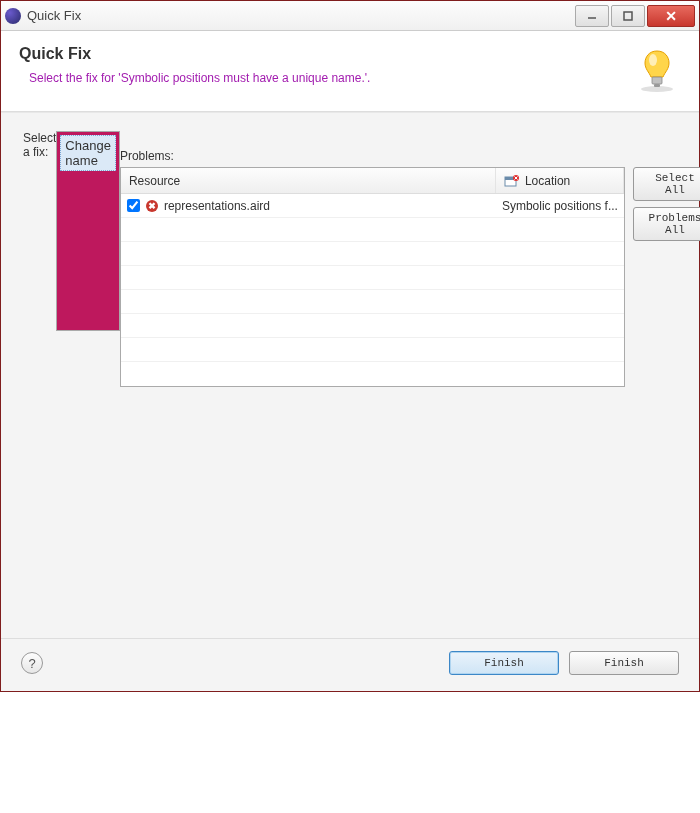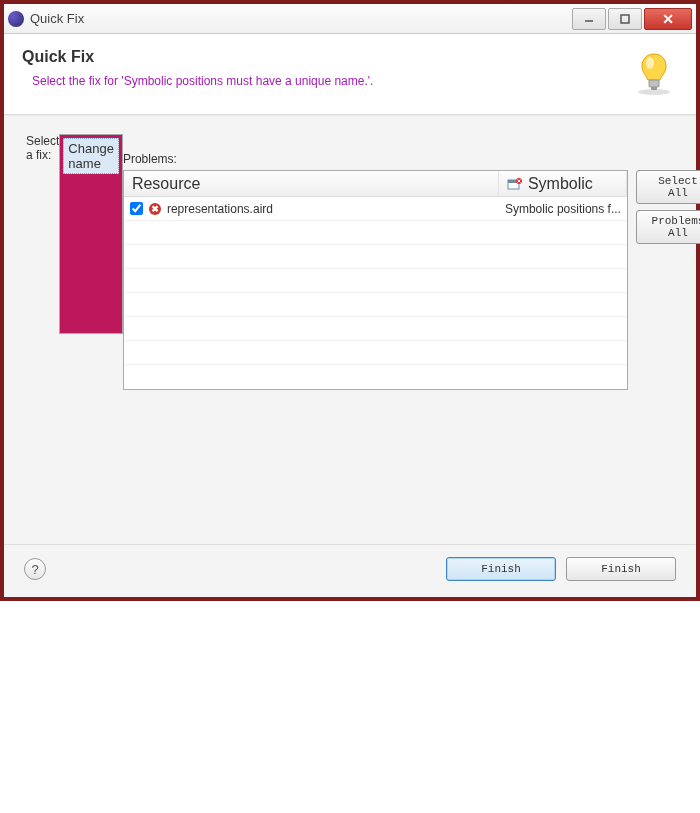--- a/index.html
+++ b/index.html
@@ -10,22 +10,22 @@
     body {
       font-family: "Segoe UI", Tahoma, sans-serif;
       font-size: 12px;
       background: #fff;
       width: 700px;
       height: 813px;
       overflow: hidden;
     }
     .window {
       width: 700px;
-      height: 601px;
-      border: 4px solid #7f1d1d;
+      height: 692px;
+      border: 1px solid #7f1d1d;
       background: #fff;
       display: flex;
       flex-direction: column;
     }
     .titlebar {
       height: 30px;
       background: linear-gradient(#fdfdfd, #f0f0f0);
       border-bottom: 1px solid #ccc;
       display: flex;
       align-items: center;
@@ -146,21 +146,21 @@
       background: linear-gradient(#fdfdfd, #efefef);
       border-bottom: 1px solid #ddd;
       height: 26px;
     }
     .th {
       display: flex;
       align-items: center;
       padding: 0 8px;
       color: #333;
       border-right: 1px solid #e4e4e4;
-      font-size: 16px;
+      font-size: 12px;
     }
     .col-resource { width: 375px; }
     .col-location { flex: 1; }
     .loc-icon {
       width: 16px;
       height: 14px;
       margin-right: 5px;
       display: inline-block;
     }
     .table-body {
@@ -311,21 +311,21 @@
               <span>Resource</span>
             </div>
             <div class="th col-location">
               <svg class="loc-icon" viewBox="0 0 16 14">
                 <rect x="1" y="3" width="11" height="9" fill="#fff" stroke="#6a8baa" stroke-width="1"></rect>
                 <rect x="1" y="3" width="11" height="3" fill="#6a8baa"></rect>
                 <circle cx="12" cy="4" r="3" fill="#e03030"></circle>
                 <line x1="10.5" y1="2.5" x2="13.5" y2="5.5" stroke="#fff" stroke-width="1"></line>
                 <line x1="13.5" y1="2.5" x2="10.5" y2="5.5" stroke="#fff" stroke-width="1"></line>
               </svg>
-              <span>Symbolic</span>
+              <span>Location</span>
             </div>
           </div>
           <div class="table-body">
             <div class="table-row">
               <div class="td-resource">
                 <input type="checkbox" class="row-checkbox" checked="" style="">
                 <span class="error-icon">✖</span>
                 <span>representations.aird</span>
               </div>
               <div class="td-location">Symbolic positions f...</div>

